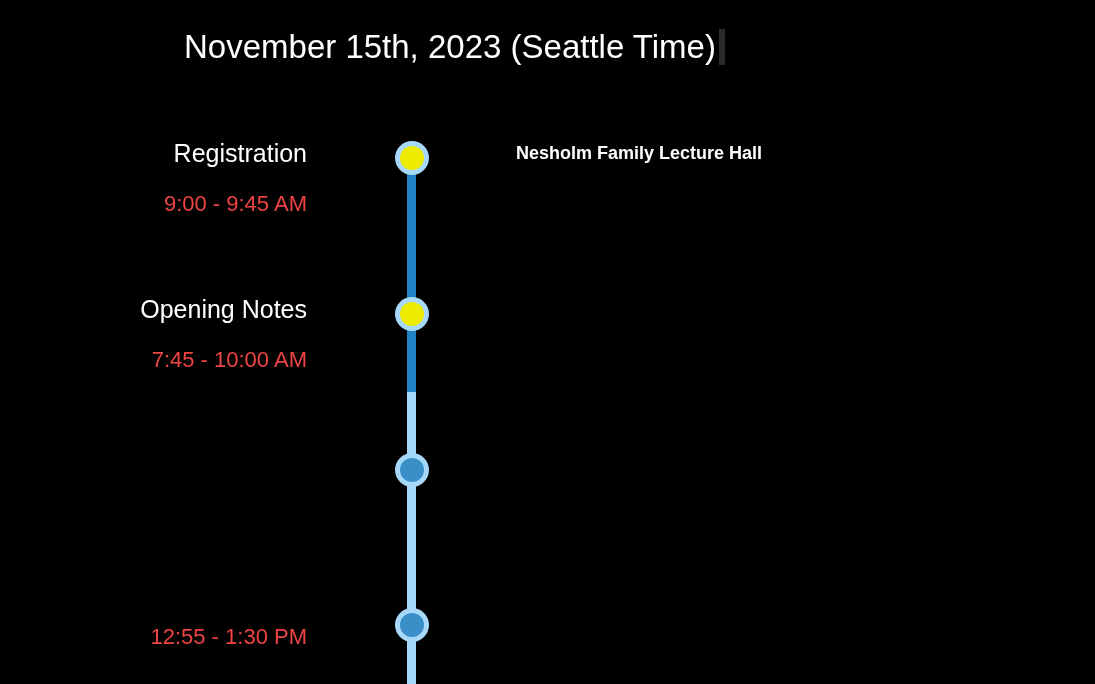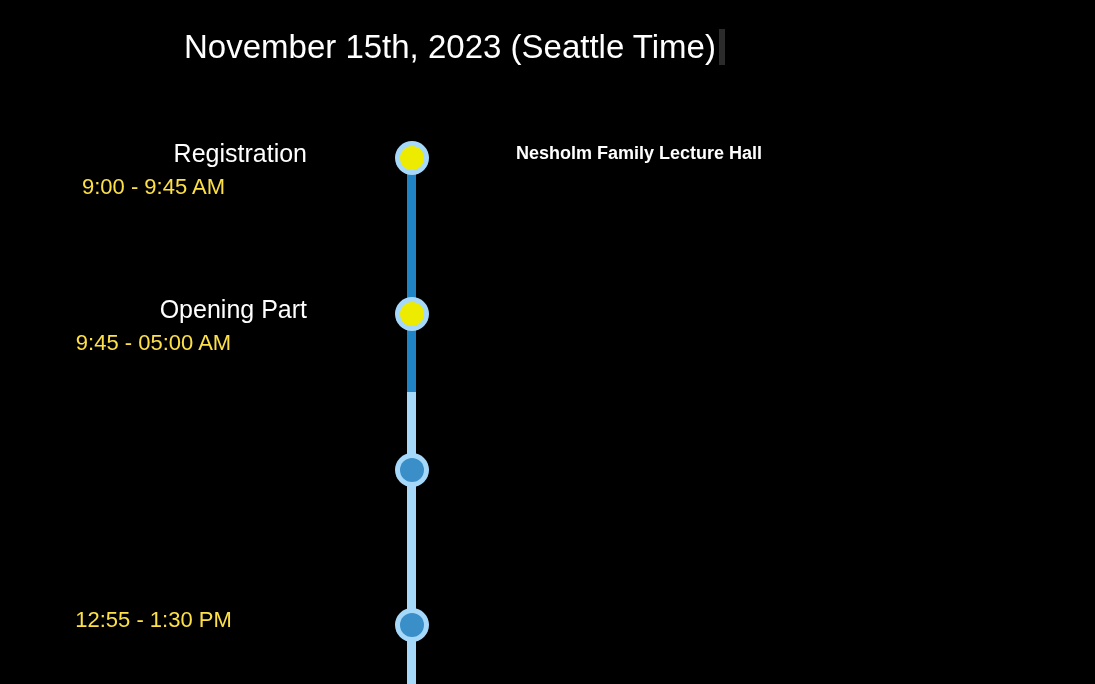--- a/index.html
+++ b/index.html
@@ -92,24 +92,23 @@
     font-size: 25px;
     font-weight: 400;
     line-height: 34px;
     color: #ffffff;
     white-space: nowrap;
   }
   .tl-time {
     font-size: 22px;
     font-weight: 400;
     line-height: 30px;
-    color: #fde047;
-    margin-top: 2px;
+    color: #ef4444;
+    margin-top: 19px;
     white-space: nowrap;
-    text-align: center;
   }
   .tl-right {
     position: absolute;
     left: 516px;
     top: 4px;
     font-size: 18px;
     font-weight: 700;
     line-height: 26px;
     color: #ffffff;
     white-space: nowrap;
@@ -142,22 +141,22 @@
   <div class="tl-row" style="top:136px;">
     <div class="tl-left">
       <div class="tl-name">Registration</div>
       <div class="tl-time">9:00 - 9:45 AM</div>
     </div>
     <div class="tl-right">Nesholm Family Lecture Hall</div>
   </div>
 
   <div class="tl-row" style="top:292px;">
     <div class="tl-left">
-      <div class="tl-name">Opening Part</div>
-      <div class="tl-time">9:45 - 05:00 AM</div>
+      <div class="tl-name">Opening Notes</div>
+      <div class="tl-time">7:45 - 10:00 AM</div>
     </div>
   </div>
 
 
   <div class="tl-row" style="top:603px;">
     <div class="tl-left">
       <div class="tl-time">12:55 - 1:30 PM</div>
     </div>
   </div>
 

